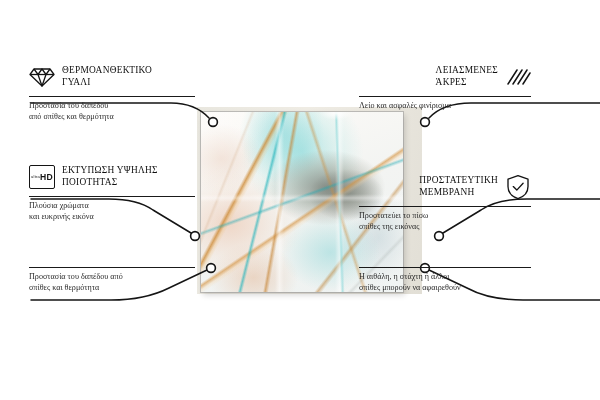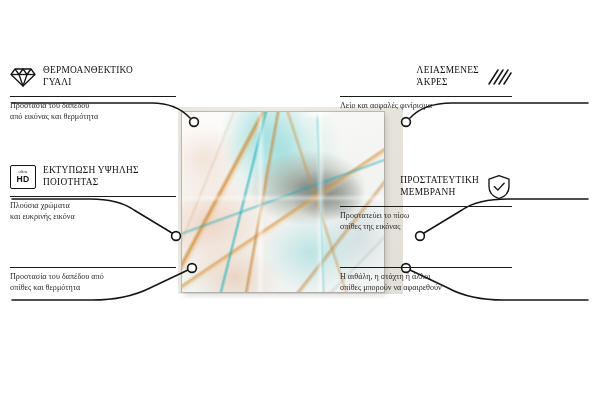--- a/index.html
+++ b/index.html
@@ -3,21 +3,21 @@
 <meta charset="utf-8">
 <style>
   html,body{margin:0;padding:0;}
   body{
     width:600px;height:400px;
     background:#ffffff;
     font-family:"Liberation Serif", serif;
     overflow:hidden;
     position:relative;
   }
-  .stage{position:absolute;inset:0;width:522px;height:400px;}
+  .stage{position:absolute;inset:0;width:522px;height:400px;margin-left:19px;}
 
   
   .connectors{position:absolute;left:0;top:0;width:600px;height:400px;z-index:3;pointer-events:none;}
 
   
   .product-wrap{
     position:absolute;left:178px;top:107px;width:225px;height:187px;z-index:1;
   }
   .backdrop{
     position:absolute;left:0;top:0;width:225px;height:187px;
@@ -91,21 +91,21 @@
   .f-desc{
     margin-top:4px;
     font-family:"Liberation Serif", serif;
     font-size:8.1px;line-height:10.6px;color:#2a2a2a;
     white-space:pre-line;
   }
   .ico{flex:0 0 auto;width:26px;height:26px;display:flex;align-items:center;justify-content:center;}
   .ico svg{display:block;}
   .hdbox{
     width:25px;height:22px;border:1.3px solid #141414;border-radius:2px;
-    display:flex;flex-direction:column;align-items:center;justify-content:center;line-height:1;
+    display:flex;flex-direction:row;align-items:center;justify-content:center;line-height:1;
   }
   .hdbox .u{font-family:"Liberation Sans", sans-serif;font-size:4.1px;letter-spacing:.2px;color:#141414;}
   .hdbox .h{font-family:"Liberation Sans", sans-serif;font-size:8.6px;font-weight:700;letter-spacing:.2px;color:#141414;margin-top:.5px;}
 </style>
 </head>
 <body>
 
 <div class="stage">
 
   <div class="product-wrap">
@@ -152,21 +152,21 @@
             <path d="M5,3 L9,8.5 L13,20 L17,8.5 L21,3"></path>
             <path d="M9,8.5 L13,3 L17,8.5"></path>
           </g>
         </svg>
       </span>
       <span class="f-title">ΘΕΡΜΟΑΝΘΕΚΤΙΚΟ
 ΓΥΑΛΙ</span>
     </div>
     <div class="f-rule"></div>
     <div class="f-desc">Προστασία του δαπέδου
-από εικόνας και θερμότητα</div>
+από σπίθες και θερμότητα</div>
   </div>
 
   <div class="feature f-left" style="top:162px;">
     <div class="f-head">
       <span class="ico">
         <span class="hdbox">
           <span class="u">ultra</span>
           <span class="h">HD</span>
         </span>
       </span>

